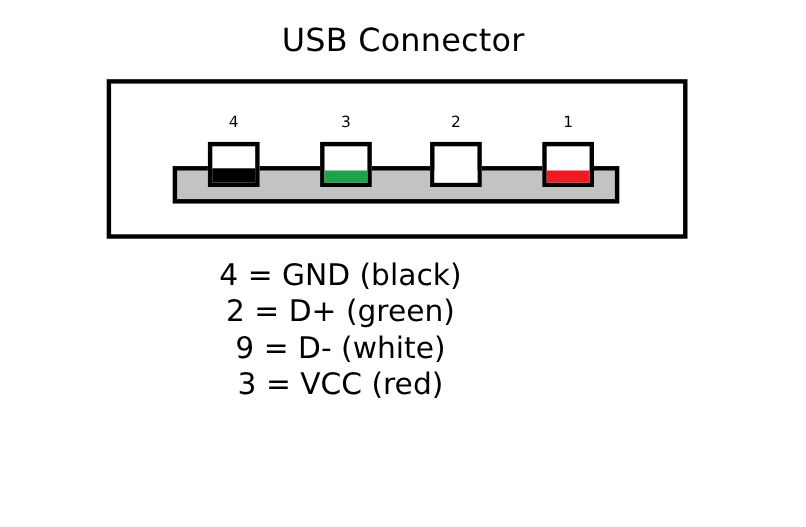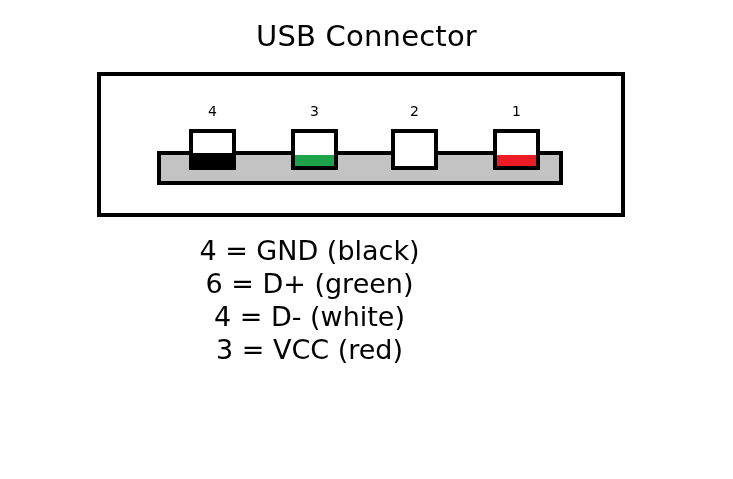--- a/index.html
+++ b/index.html
@@ -145,16 +145,16 @@
 
     <div class="pin" style="left:392px; top:53px;">
       <div class="pin-contact red" style="background: rgb(237, 28, 36);"></div>
     </div>
 
   </div>
 </div>
 
 <div id="legend">
   <div class="legend-line">4 = GND (black)</div>
-  <div class="legend-line">6 = D+ (green)</div>
-  <div class="legend-line">4 = D- (white)</div>
+  <div class="legend-line">2 = D+ (green)</div>
+  <div class="legend-line">9 = D- (white)</div>
   <div class="legend-line">3 = VCC (red)</div>
 </div>
 
 </body></html>

